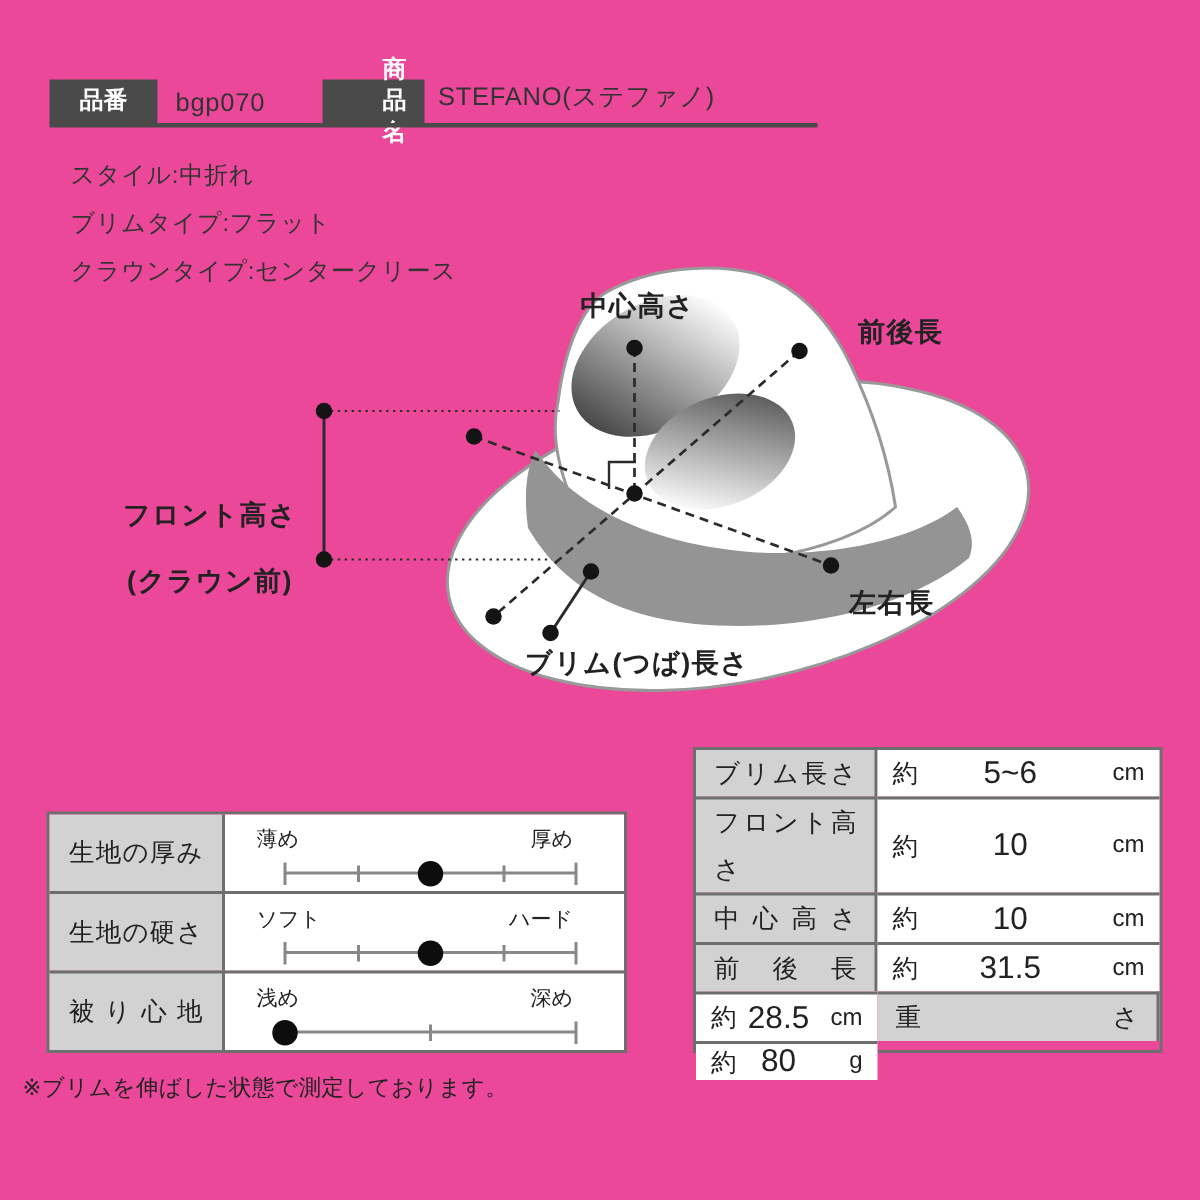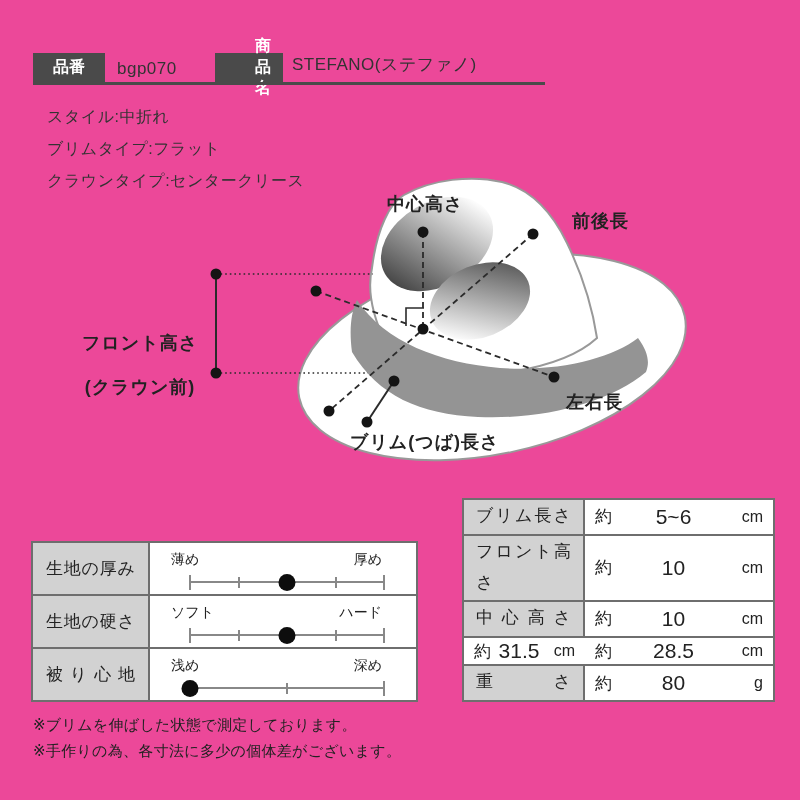--- a/index.html
+++ b/index.html
@@ -193,34 +193,34 @@
       <span class="mt-approx">約</span>
       <span class="mt-val">10</span>
       <span class="mt-unit">cm</span>
     </div>
     <div class="mt-label mt-border">中 心 高 さ</div>
     <div class="mt-data mt-border">
       <span class="mt-approx">約</span>
       <span class="mt-val">10</span>
       <span class="mt-unit">cm</span>
     </div>
+    <div class="mt-label mt-border">前 後 長</div>
     <div class="mt-data mt-border">
       <span class="mt-approx">約</span>
       <span class="mt-val">31.5</span>
       <span class="mt-unit">cm</span>
     </div>
     <div class="mt-data mt-border">
       <span class="mt-approx">約</span>
       <span class="mt-val">28.5</span>
       <span class="mt-unit">cm</span>
     </div>
     <div class="mt-label mt-border">重 さ</div>
     <div class="mt-data mt-border">
       <span class="mt-approx">約</span>
       <span class="mt-val">80</span>
       <span class="mt-unit">g</span>
     </div>
   </div>
 
-  <div class="abs footnote" style="left:33px; top:716px;">※ブリムを伸ばした状態で測定しております。</div>
-  <div class="abs footnote" style="left:33px; top:742px;">※手作りの為、各寸法に多少の個体差がございます。</div>
+  <div class="abs footnote" style="left:15px; top:716px;">※ブリムを伸ばした状態で測定しております。</div>
 
 </div>
 
 </body></html>

